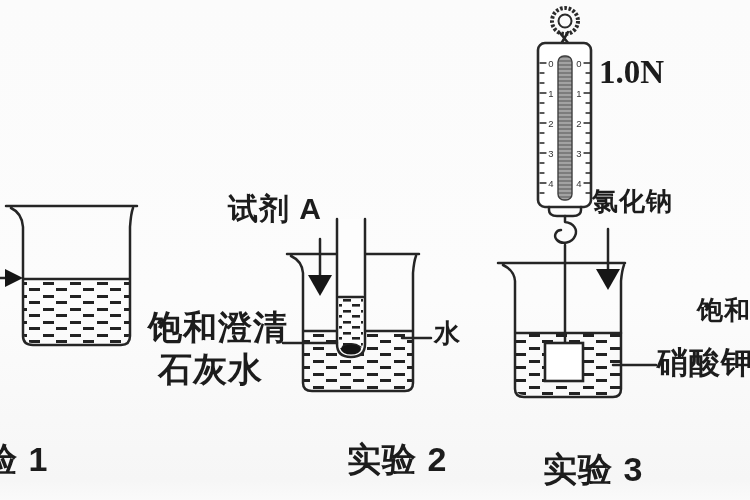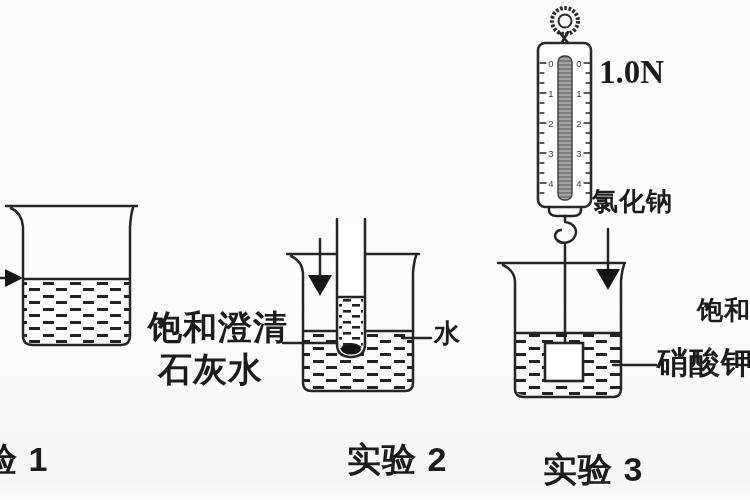--- a/index.html
+++ b/index.html
@@ -106,20 +106,21 @@
       <path class="stroke" stroke-width="2.2" d="M565,245 L565,343"></path>
       <rect x="545" y="343" width="38" height="38" fill="#ffffff" stroke="#252525" stroke-width="2.6"></rect>
 
       <path class="stroke" stroke-width="2.8" d="M608,229 L608,270"></path>
       <polygon class="fillink" points="608,290 596,269 620,269"></polygon>
 
       <path class="stroke" stroke-width="2.6" d="M613,365 L656,365"></path>
     </g>
   </svg>
 
+  <div class="lbl cjk30" style="left:228px; top:193px;">试剂 A</div>
 
   <div class="lbl cjk34" style="left:148px; top:310px;">饱和澄清</div>
   <div class="lbl cjk34" style="left:158px; top:352px;">石灰水</div>
 
   <div class="lbl cjk33" style="left:434px; top:320px;">水</div>
 
   <div class="lbl serif" style="left:599px; top:55px; font-size:33px;">1.0N</div>
 
   <div class="lbl cjk33" style="left:592px; top:188px;">氯化钠</div>
 

